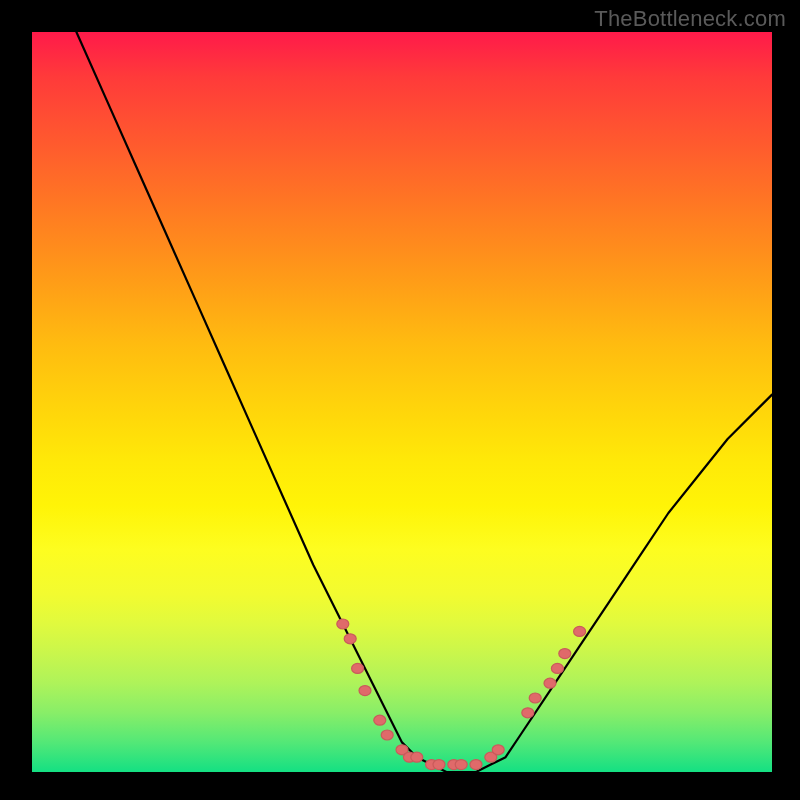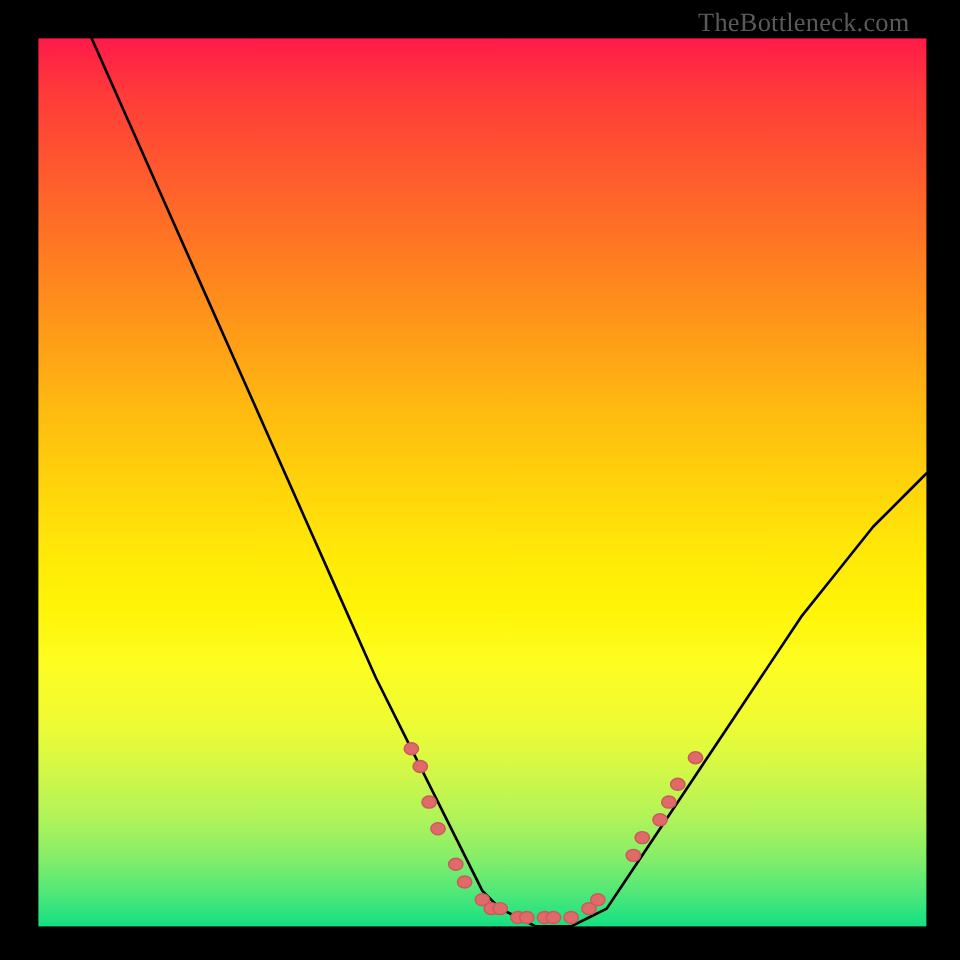--- a/index.html
+++ b/index.html
@@ -45,27 +45,26 @@
       #88ee68 92%,
       #53e877 96%,
       #14e083 100%
     );
   }
 
   
   .watermark {
     position: absolute;
     top: 6px;
-    right: 42px;
+    right: 14px;
     color: #5a5a5a;
     font-size: 22px;
     font-weight: 500;
     letter-spacing: 0.2px;
     user-select: none;
-    font-family: Liberation Serif, serif;
   }
 
   
   .curve-svg {
     position: absolute;
     left: 0;
     top: 0;
     width: 740px;
     height: 740px;
     overflow: visible;

